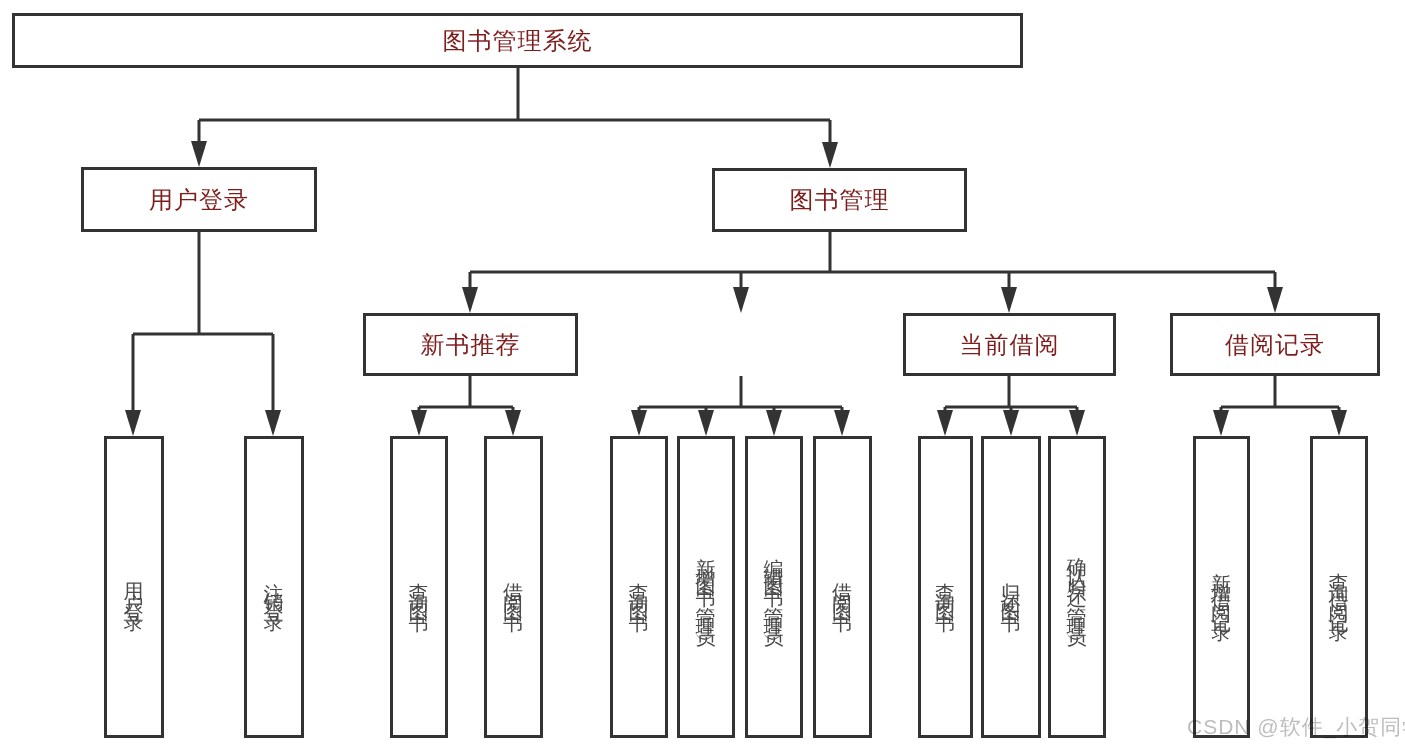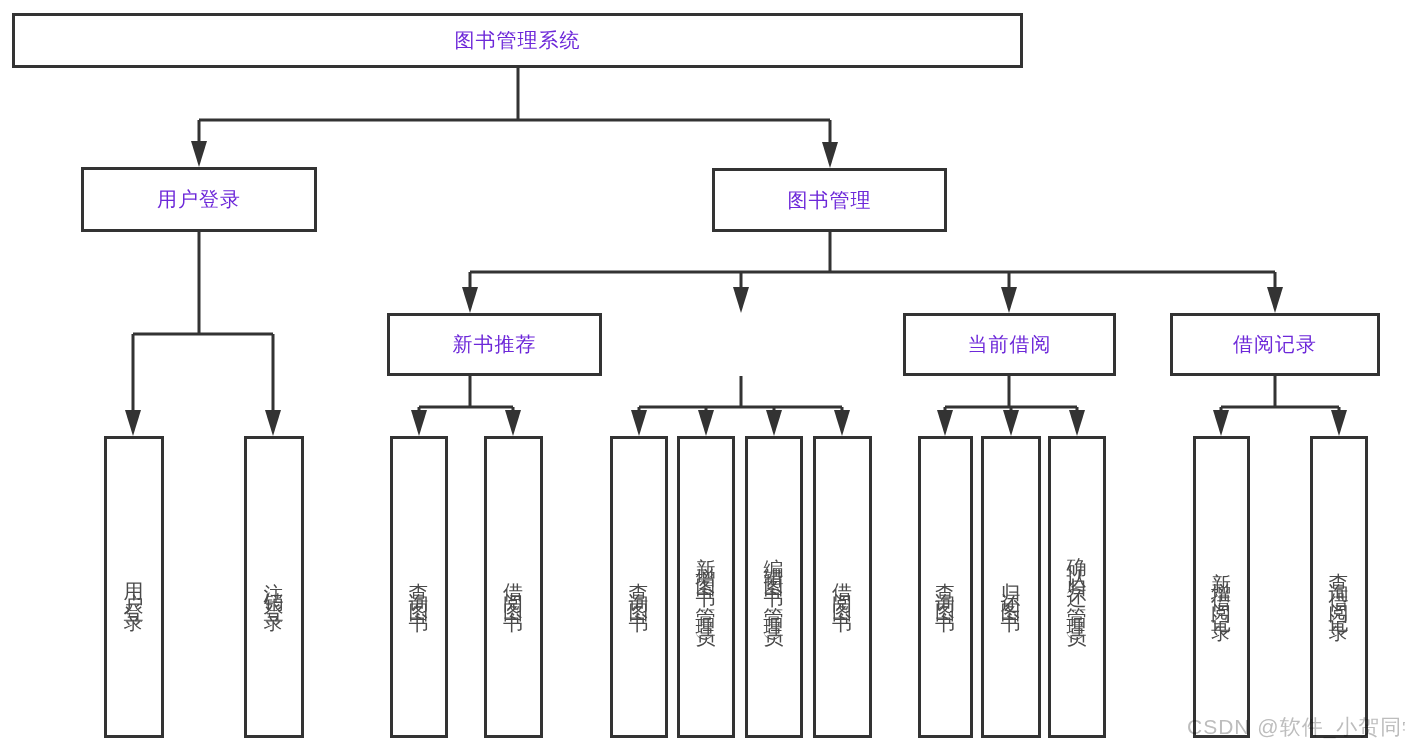--- a/index.html
+++ b/index.html
@@ -25,41 +25,41 @@
     position: absolute;
     box-sizing: border-box;
     background: #ffffff;
     border: 3px solid #333333;
     display: flex;
     align-items: center;
     justify-content: center;
     z-index: 2;
   }
   .hlabel {
-    font-size: 20px;
-    color: #6d28d9;
+    font-size: 24px;
+    color: #7f1d1d;
     letter-spacing: 1px;
     white-space: nowrap;
   }
   .vlabel {
     writing-mode: vertical-rl;
     text-orientation: mixed;
     font-size: 20px;
     letter-spacing: 10px;
     color: #4a4a4a;
     line-height: 1;
   }
   
   .n-root   { left: 12px;   top: 13px;  width: 1011px; height: 55px; }
   
   .n-ulogin { left: 81px;   top: 167px; width: 236px;  height: 65px; }
-  .n-bmgmt  { left: 712px;  top: 168px; width: 235px;  height: 64px; }
+  .n-bmgmt  { left: 712px;  top: 168px; width: 255px;  height: 64px; }
   
   .n-l3     { top: 313px;   height: 63px; }
-  .n-newrec { left: 363px;  width: 215px; margin-left: 24px; }
+  .n-newrec { left: 363px;  width: 215px; }
   .n-borrow { left: 633px;  width: 217px; }
   .n-curr   { left: 903px;  width: 213px; align-items: center; }
   .n-record { left: 1170px; width: 210px; justify-content: center; }
   
   .leaf     { top: 436px;   height: 302px; }
   .lf-1  { left: 104px;  width: 60px; }
   .lf-2  { left: 244px;  width: 60px; }
   .lf-3  { left: 390px;  width: 58px; }
   .lf-4  { left: 484px;  width: 59px; }
   .lf-5  { left: 610px;  width: 58px; }

